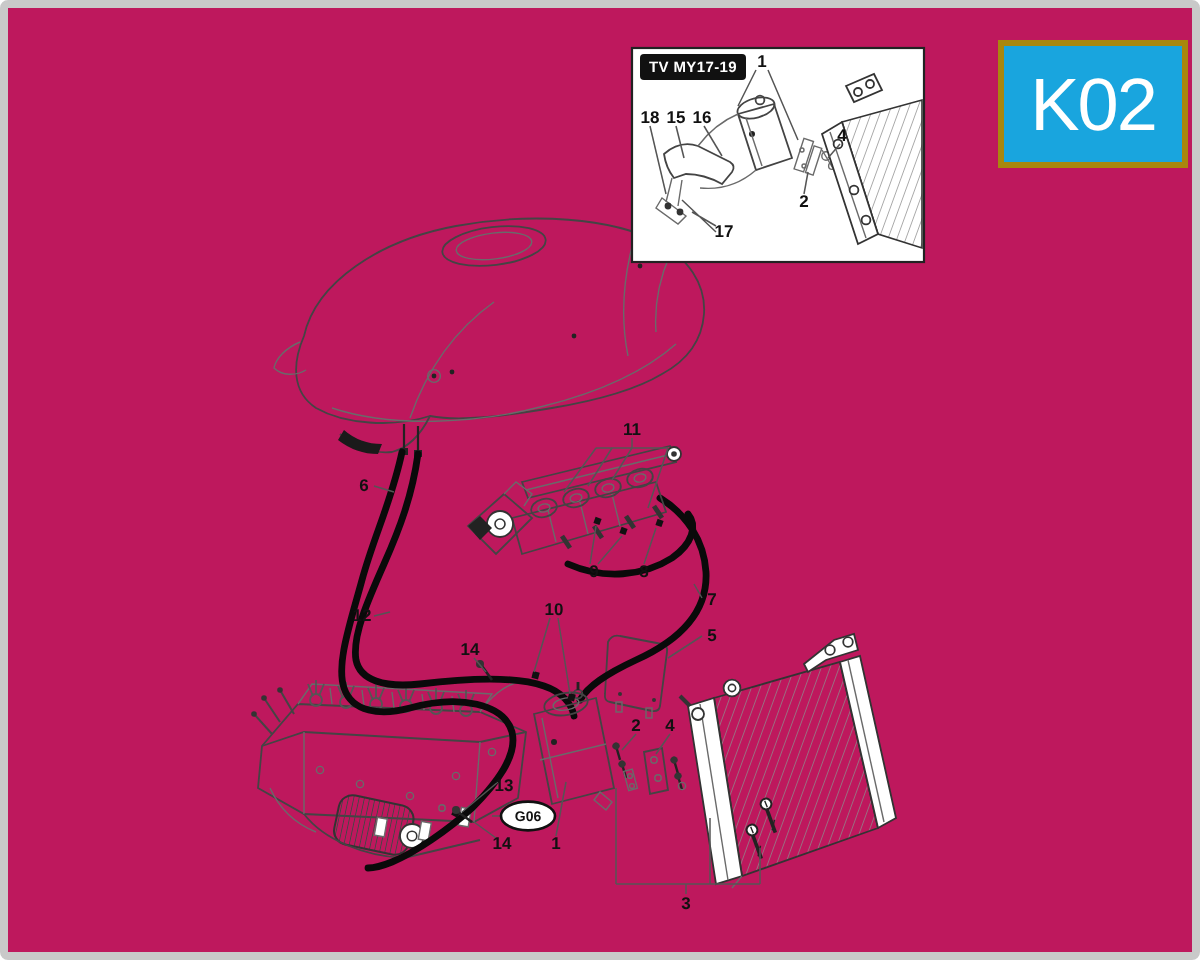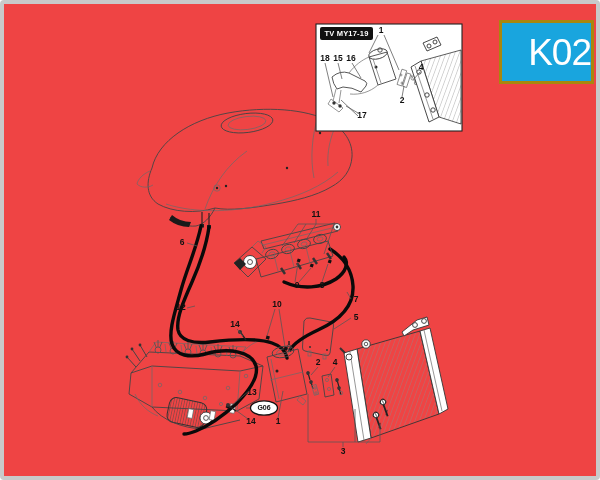--- a/index.html
+++ b/index.html
@@ -2,21 +2,21 @@
 <html><head>
 <meta charset="utf-8">
 <style>
   html,body{margin:0;padding:0;background:#fff;}
   #page{
     position:relative;
     width:600px;height:480px;
     box-sizing:border-box;
     border:4px solid #b91c1c;
     border-radius:4px;
-    background:#ef4444;
+    background:#be185d;
     font-family:"Liberation Sans", sans-serif;
     overflow:hidden;
   }
   #art{position:absolute;left:0;top:0;}
   .callout{
     font-family:"Liberation Sans", sans-serif;
     font-size:8.5px;font-weight:bold;fill:#111;
     text-anchor:middle;dominant-baseline:middle;
   }
   .inset-title-text{
@@ -30,21 +30,21 @@
     text-anchor:middle;dominant-baseline:middle;
   }
   .leader{stroke:#555;stroke-width:.75;fill:none;}
   .hose{stroke:#0a0a0a;stroke-width:3.4;fill:none;stroke-linecap:round;}
   .ln{fill:none;stroke:#444;stroke-width:.9;}
   .lt{fill:none;stroke:#6a6a6a;stroke-width:.7;}
   .wh{fill:#ffffff;stroke:#333;stroke-width:.9;}
   #page-code-badge{
     position:absolute;left:495px;top:16px;width:95px;height:64px;
     box-sizing:border-box;border:3px solid #a8870e;background:#19a5de;
-    display:flex;align-items:center;justify-content:flex-end;
+    display:flex;align-items:center;justify-content:center;
   }
   #page-code-badge span{
     color:#ffffff;font-size:37px;font-weight:400;letter-spacing:-1px;line-height:1;
   }
 </style>
 </head>
 <body>
 
 <div id="page" style="border-color: rgb(201, 201, 201);">
 

